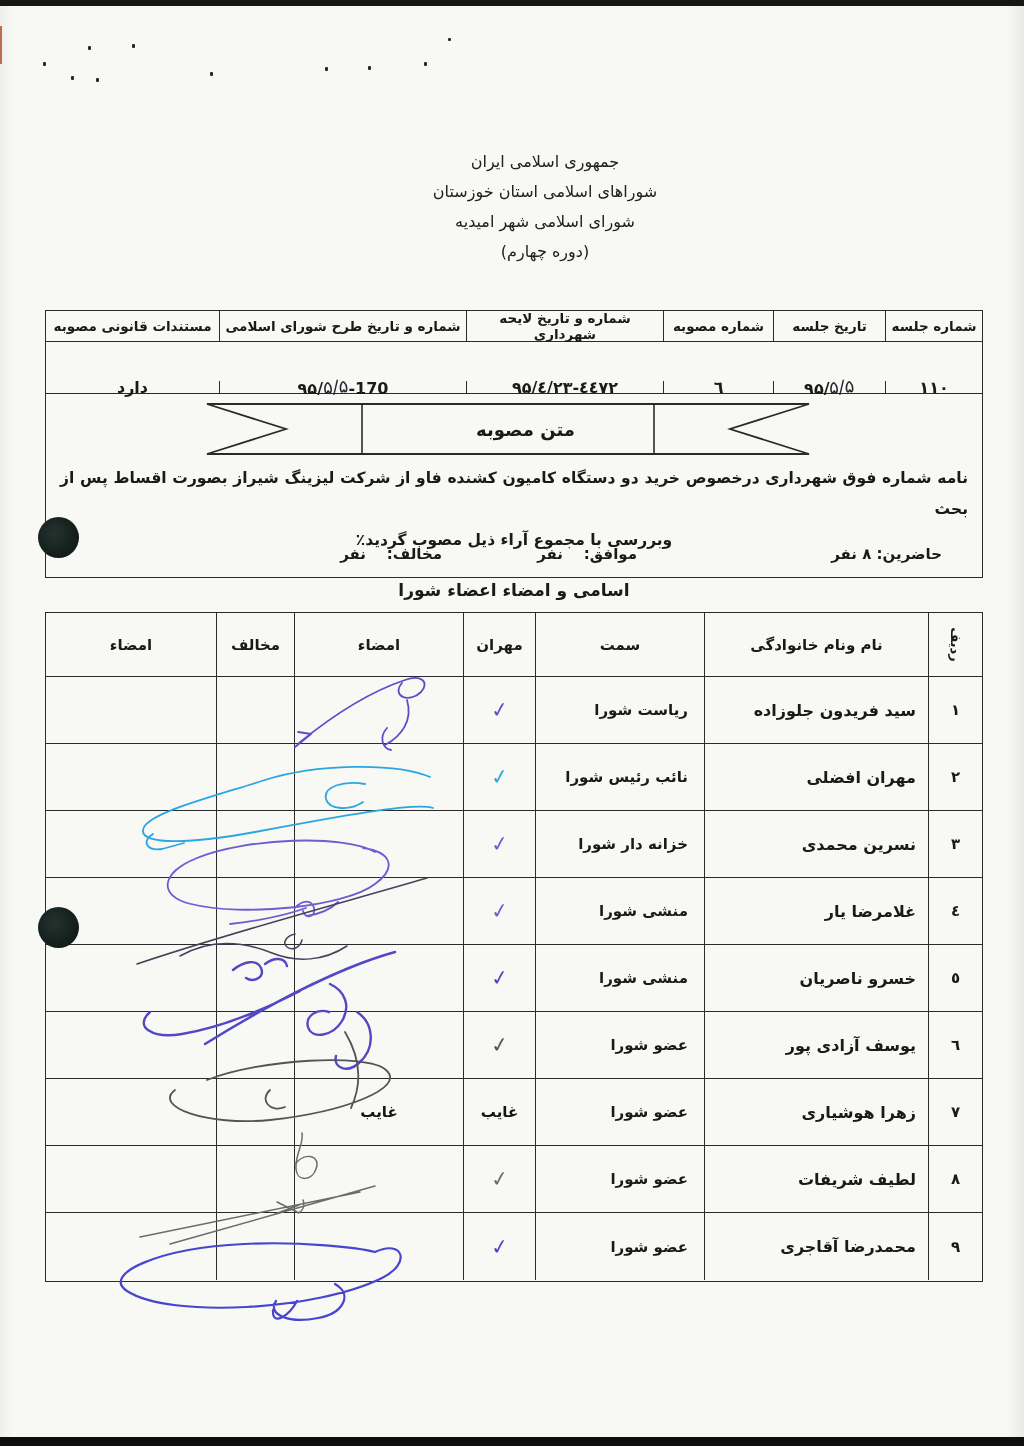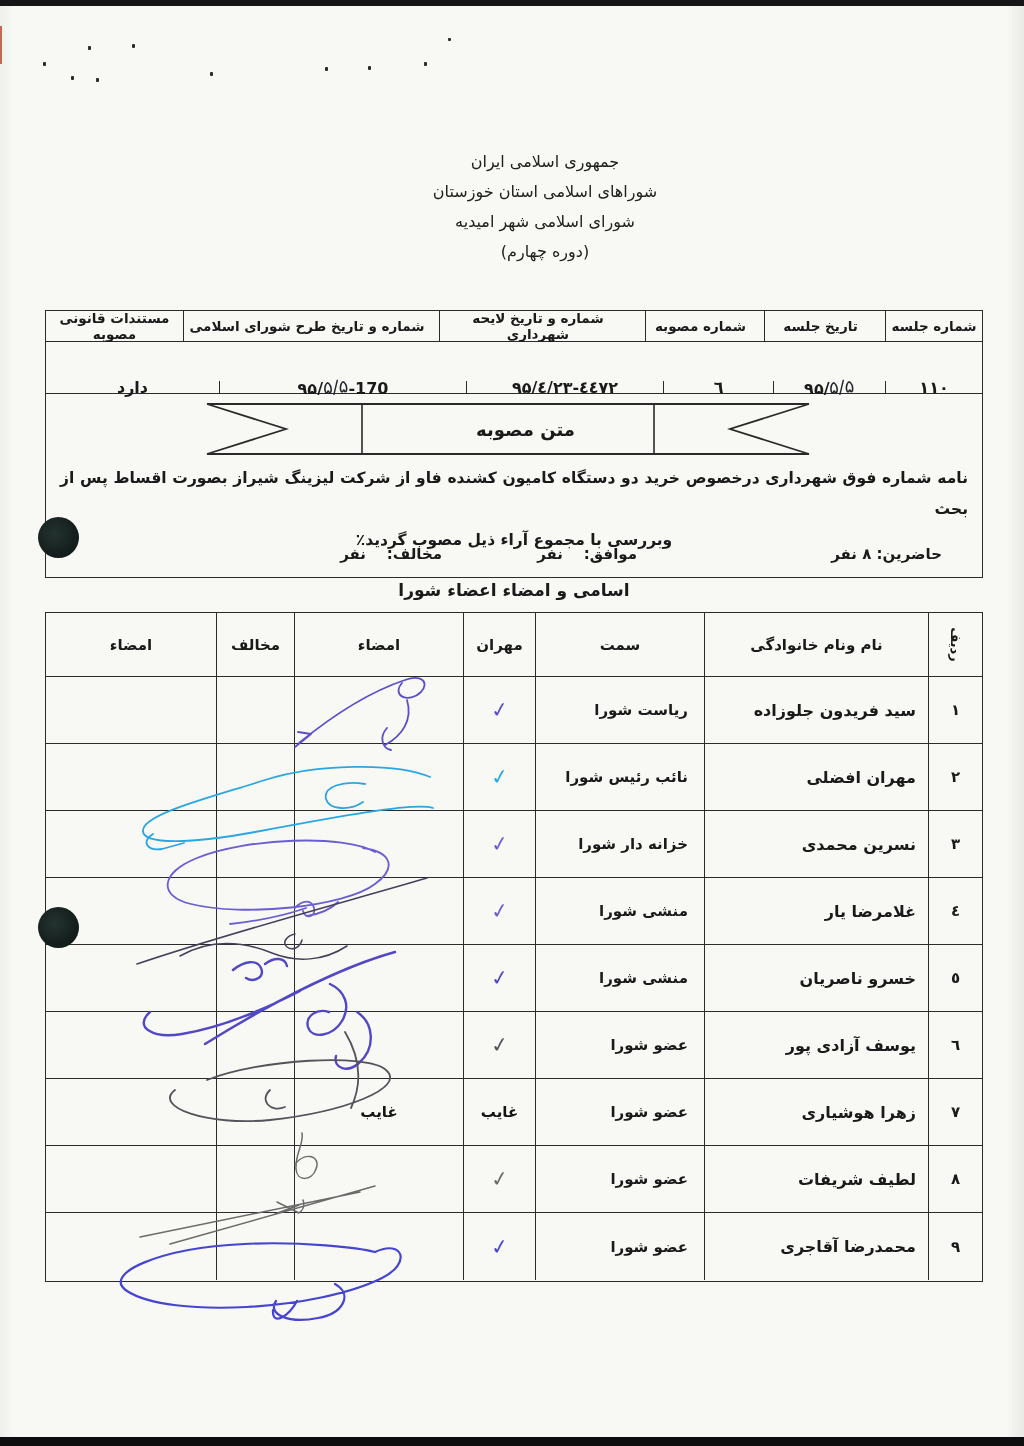--- a/index.html
+++ b/index.html
@@ -23,21 +23,21 @@
 
   
   .box1 { position:absolute; top:310px; left:45px; width:938px; height:268px;
           border:1.5px solid #2b2b2b; box-sizing:border-box; background:transparent; }
   .t1-row { position:absolute; left:0; right:0; display:flex; direction:rtl; }
   .t1-head { top:0; height:30px; border-bottom:1px solid #2b2b2b; }
   .t1-vals { top:30px; height:52px; border-bottom:1px solid #2b2b2b; }
   .t1-row .c { display:flex; align-items:center; justify-content:center;
                border-left:1px solid #2b2b2b; box-sizing:border-box; text-align:center; }
   .t1-row .c:last-child { border-left:none; }
-  .t1-head .c { font-weight:bold; font-size:13.5px;margin-left:9px; }
+  .t1-head .c { font-weight:bold; font-size:13.5px; }
   .t1-vals .c { font-weight:bold; font-size:16px;margin-top:40px; }
   .w1{width:97px;} .w2{width:112px;} .w3{width:110px;} .w4{width:197px;} .w5{width:247px;} .w6{flex:1;}
   .num { direction:ltr; unicode-bidi:isolate; }
   .hand { font-weight:400; font-size:18px; color:#23262e; display:inline-block;
           transform:rotate(-4deg) translateY(-1px); letter-spacing:1px; }
 
   .ribbon { position:absolute; top:92px; left:160px; width:604px; height:52px; }
   .ribbon svg { position:absolute; inset:0; }
   .ribbon-label { position:absolute; left:156px; top:0; width:327px; height:52px;
                   display:flex; align-items:center; justify-content:center;

